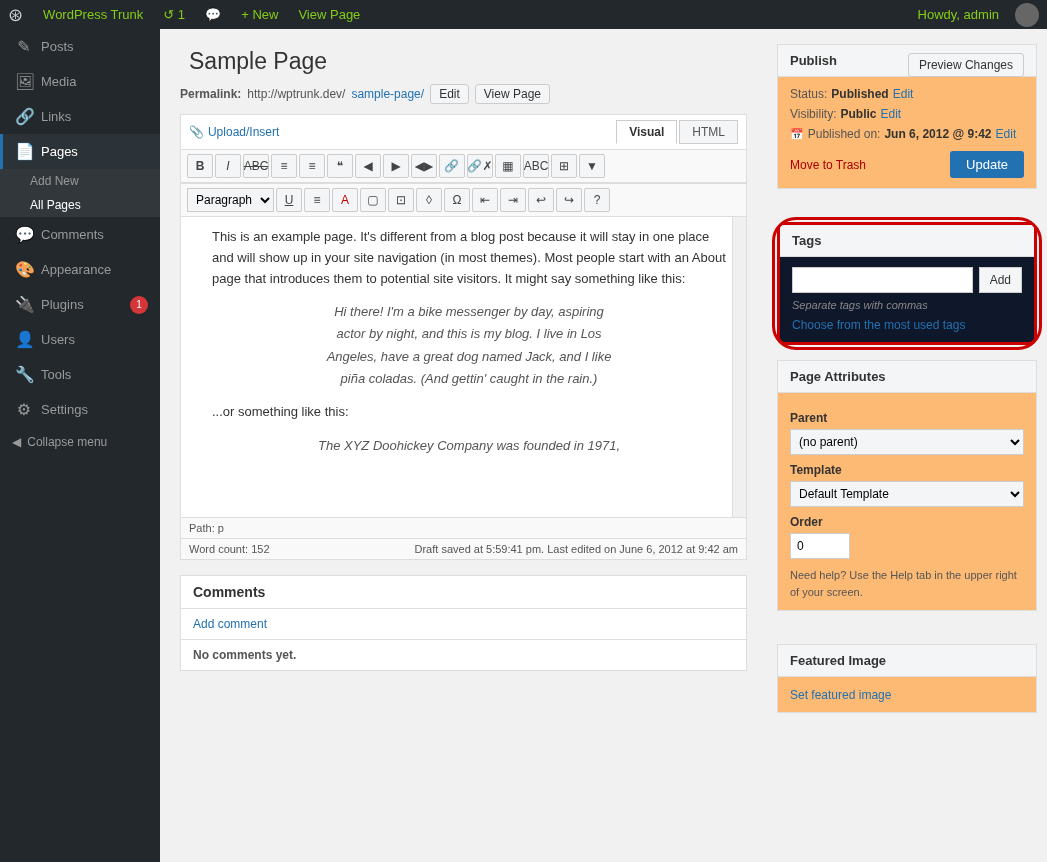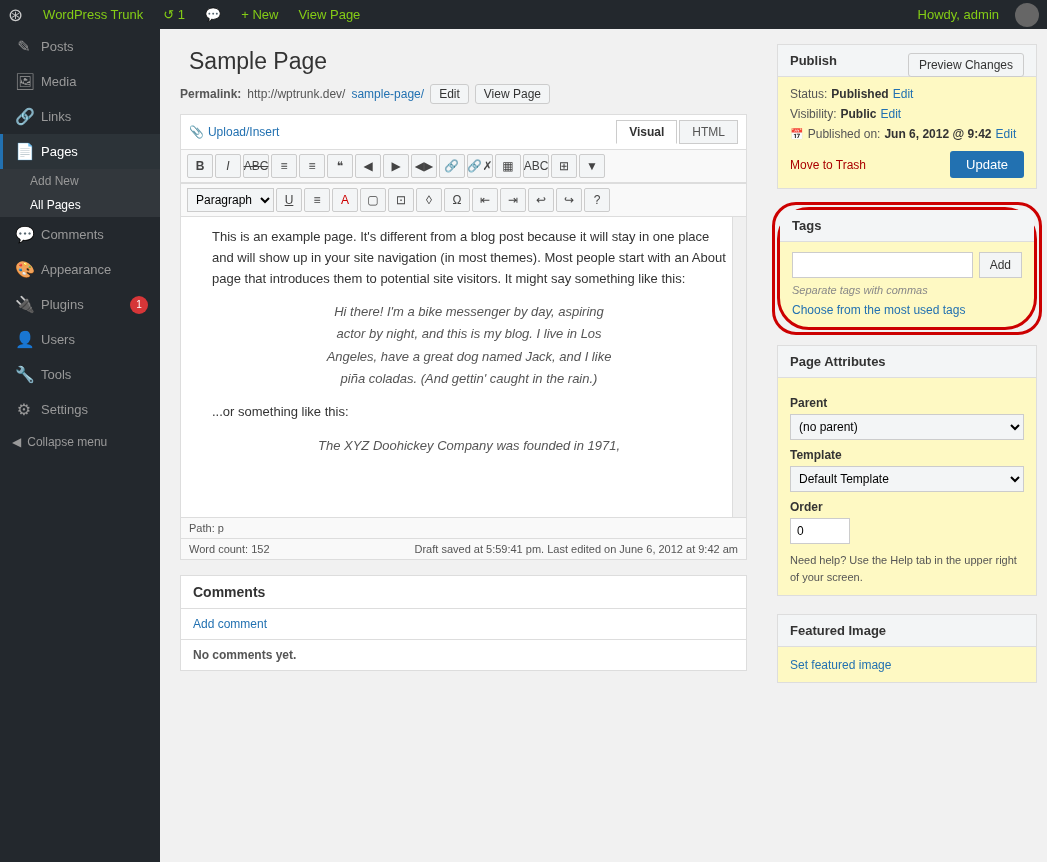--- a/index.html
+++ b/index.html
@@ -253,23 +253,23 @@
     }
 
     
     #right-sidebar {
       width: 280px;
       flex-shrink: 0;
       padding: 15px 10px;
     }
 
     .sidebar-box {
-      background: #fef9c3;
+      background: #fdba74;
       border: 1px solid #ddd;
-      margin-bottom: 18px;
+      margin-bottom: 33px;
     }
     .sidebar-box-header {
       background: #f3f5f6;
       border-bottom: 1px solid #ddd;
       padding: 8px 12px;
       font-size: 13px;
       font-weight: bold;
       color: #333;
     }
     .sidebar-box-content { padding: 10px 12px; }
@@ -307,23 +307,23 @@
       color: #fff;
       border: none;
       border-radius: 3px;
       padding: 6px 16px;
       font-size: 13px;
       cursor: pointer;
     }
 
     
     .tags-box {
-      background: #fef9c3;
+      background: #0f172a;
       border: 3px solid #cc0000;
-      border-radius: 32px;
+      border-radius: 8px;
       margin-bottom: 15px;
       position: relative;
     }
     .tags-box::before {
       content: '';
       position: absolute;
       top: -8px; left: -8px; right: -8px; bottom: -8px;
       border: 3px solid #cc0000;
       border-radius: 24px;
       pointer-events: none;

